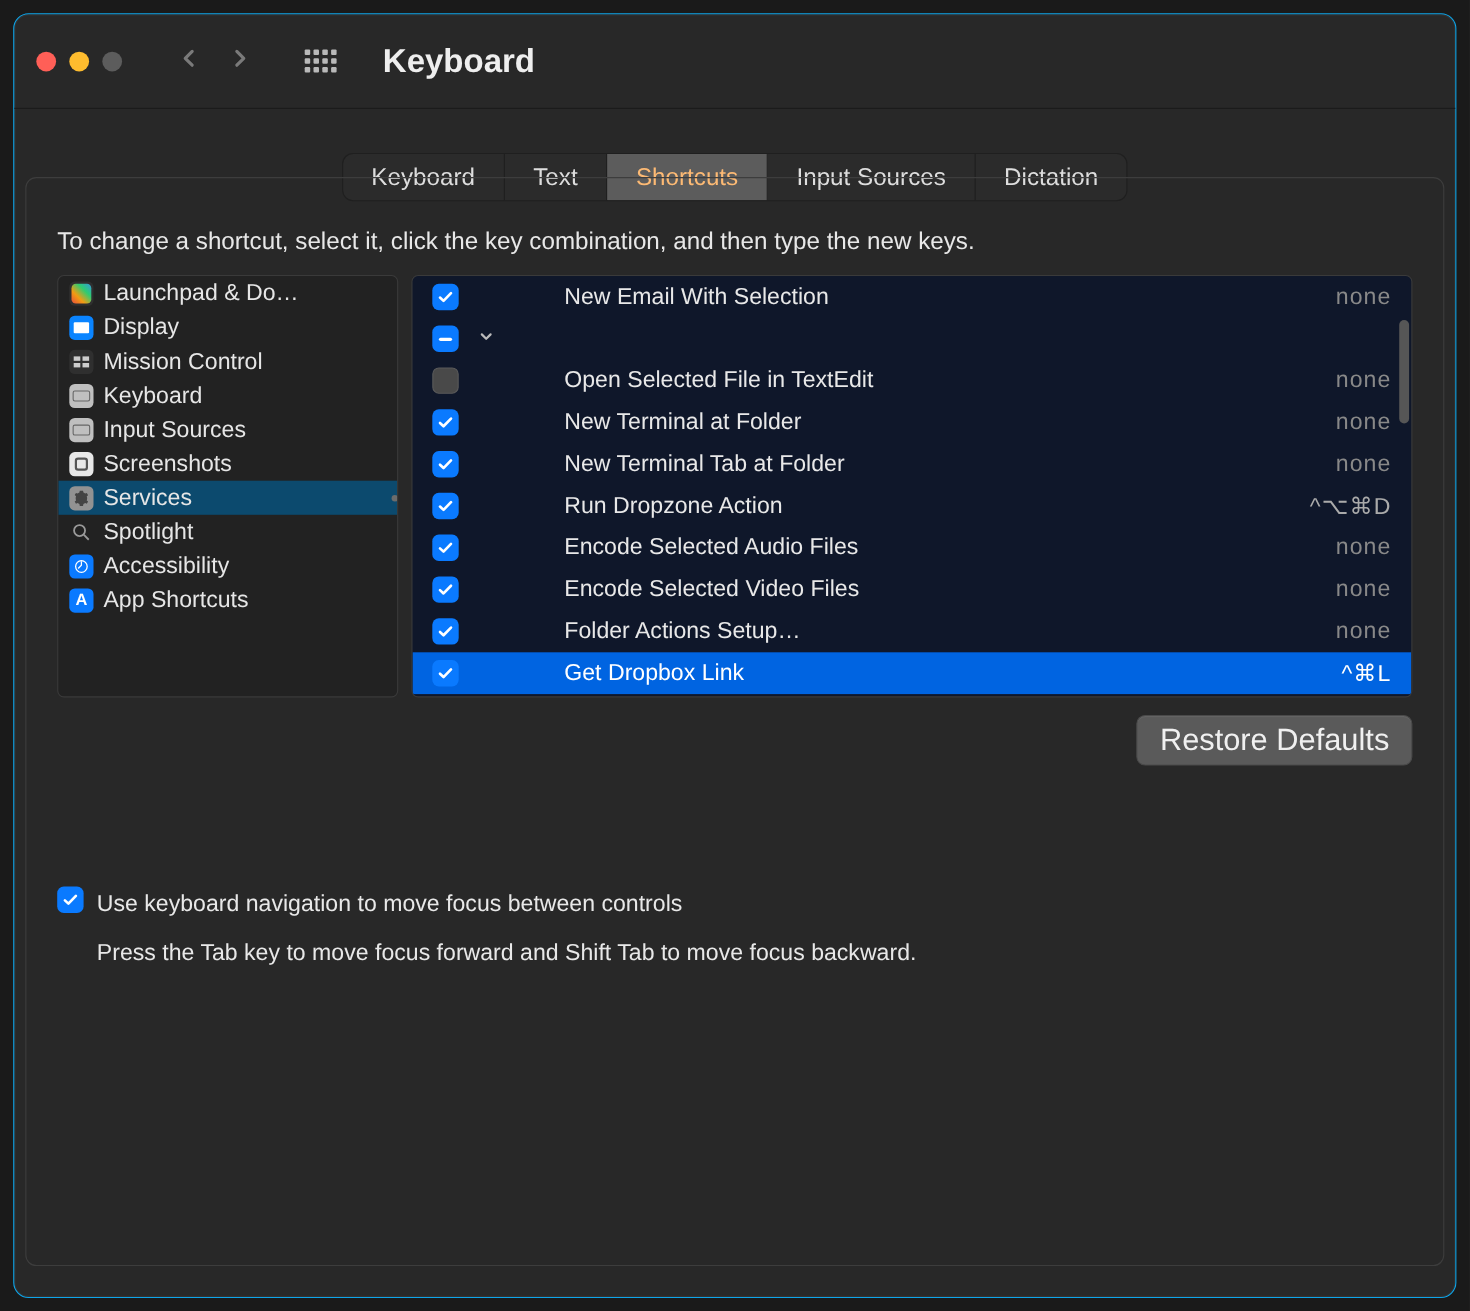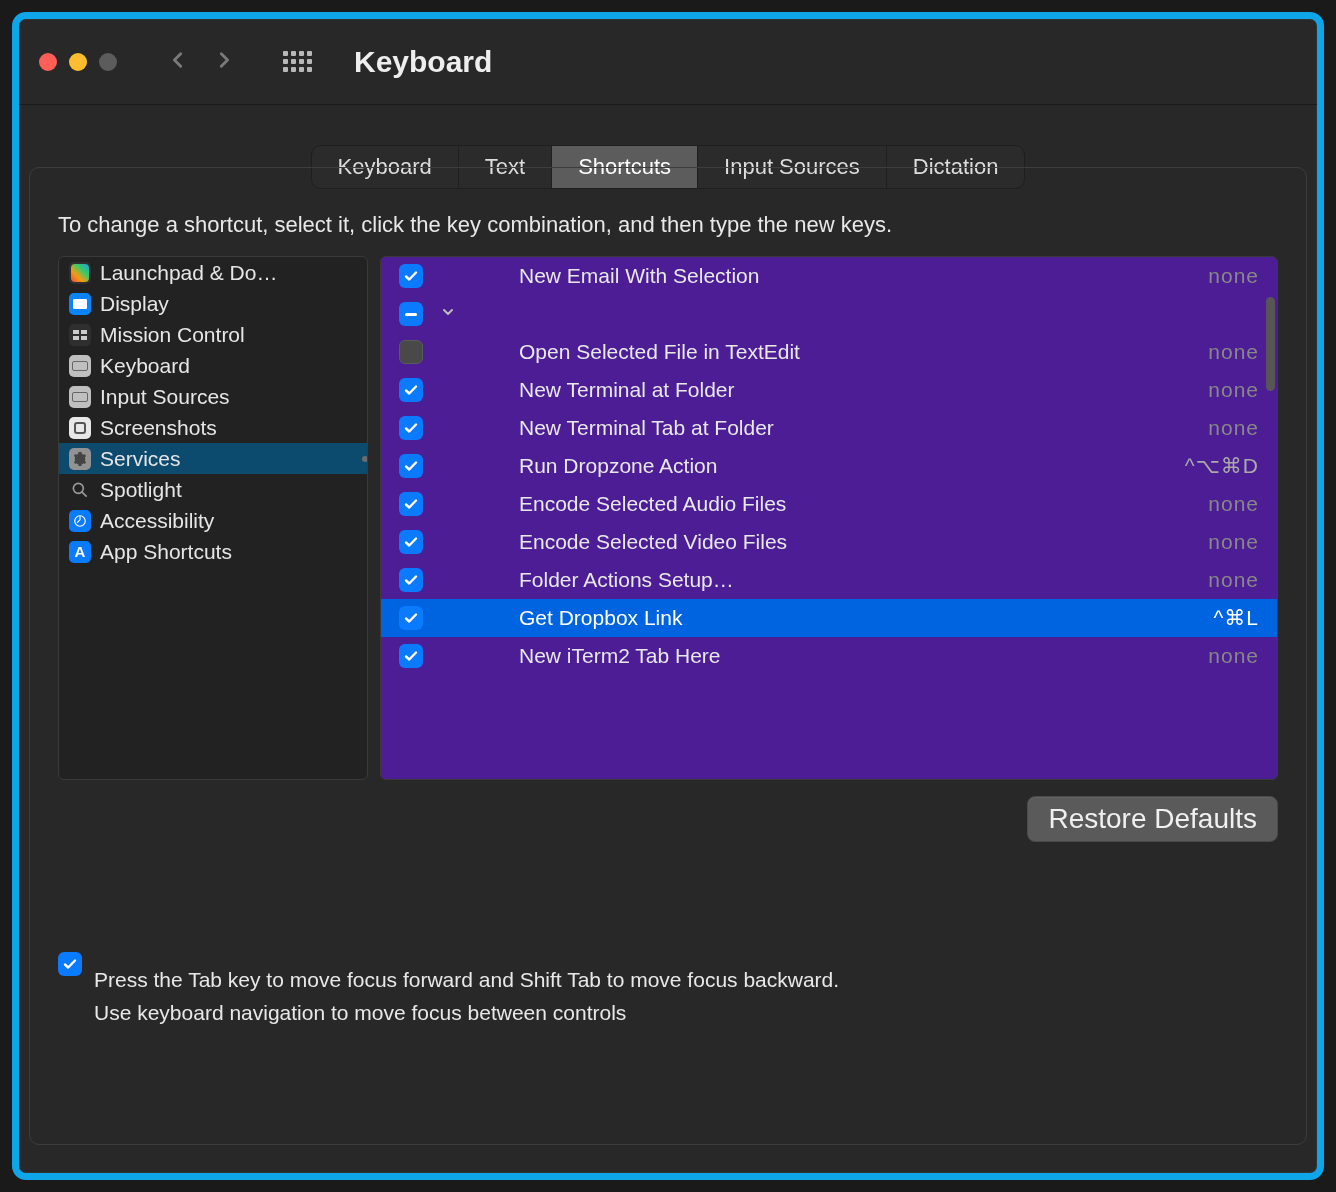--- a/index.html
+++ b/index.html
@@ -10,21 +10,21 @@
     width: 1336px;
     height: 1192px;
     overflow: hidden;
     padding: 12px;
   }
   .window {
     width: 100%;
     height: 100%;
     background: #282828;
     border-radius: 14px;
-    border: 7px solid #0ea5e9;
+    border: 1px solid #0ea5e9;
     display: flex;
     flex-direction: column;
     box-shadow: inset 0 0 0 1px rgba(255,255,255,0.05);
   }
   .titlebar {
     height: 86px;
     display: flex;
     align-items: center;
     padding: 0 20px;
     border-bottom: 1px solid #1a1a1a;
@@ -67,35 +67,35 @@
     background: #2b2b2b;
   }
   .tab {
     padding: 8px 26px;
     font-size: 22px;
     color: #ddd;
     border-right: 1px solid #1f1f1f;
     cursor: pointer;
   }
   .tab:last-child { border-right: none; }
-  .tab.active { background: #5c5c5c; color: #ffffff; }
+  .tab.active { background: #5c5c5c; color: #fdba74; }
 
   .panel {
     margin-top: -22px;
     flex: 1;
     border: 1px solid #3d3d3d;
     border-radius: 10px;
     padding: 44px 28px 28px 28px;
     display: flex;
     flex-direction: column;
   }
 
   .instr { font-size: 22px; color: #e8e8e8; margin-bottom: 18px; }
 
-  .columns { display: flex; gap: 12px; height: 524px; }
+  .columns { display: flex; gap: 12px; height: 384px; }
   .sidebar {
     width: 310px;
     background: #222;
     border: 1px solid #3a3a3a;
     border-radius: 6px;
     overflow: hidden;
   }
   .sbitem {
     display: flex; align-items: center;
     height: 31px; padding: 0 10px; gap: 9px;
@@ -110,21 +110,21 @@
   }
   .sbicon {
     width: 22px; height: 22px; border-radius: 5px;
     display: flex; align-items: center; justify-content: center;
     flex-shrink: 0;
     font-size: 13px;
   }
 
   .list {
     flex: 1;
-    background: #4c1d95;
+    background: #0f172a;
     border: 1px solid #3a3a3a;
     border-radius: 6px;
     overflow: hidden;
     position: relative;
   }
   .scroll-track {
     position:absolute; right:2px; top:40px; width:9px; height:94px;
     background:#565656; border-radius:5px;
   }
 
@@ -419,21 +419,21 @@
         <button class="btn">Restore Defaults</button>
       </div>
 
       <div class="navopt">
         <div class="cb checked">
           <svg viewBox="0 0 16 16">
               <path d="M3 8.5 L6.2 11.5 L13 4.5" stroke="#fff" stroke-width="2.4" fill="none" stroke-linecap="round" stroke-linejoin="round"></path>
             </svg>
         </div>
         <div class="txt">
+          <div>Use keyboard navigation to move focus between controls</div>
           <div style="margin-top:12px;">Press the Tab key to move focus forward and Shift Tab to move focus backward.</div>
-          <div>Use keyboard navigation to move focus between controls</div>
         </div>
       </div>
 
     </div>
   </div>
 
 </div>
 
 </body></html>

